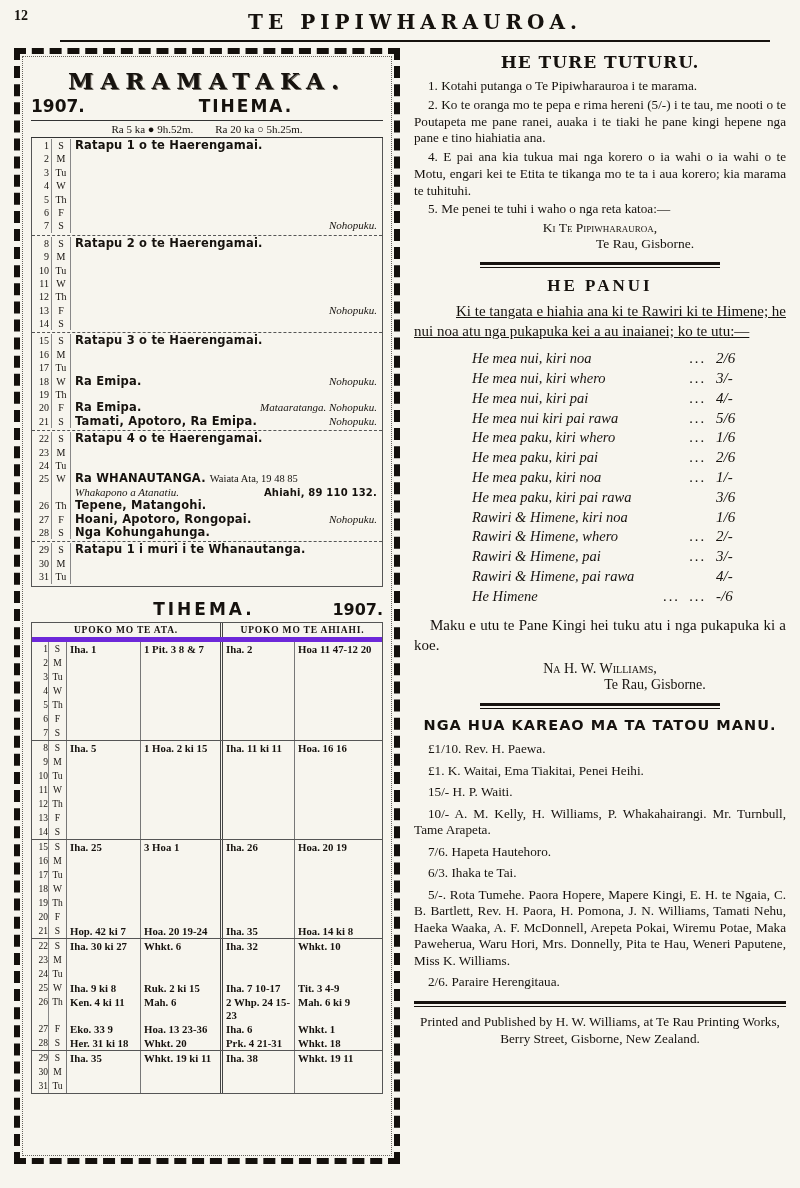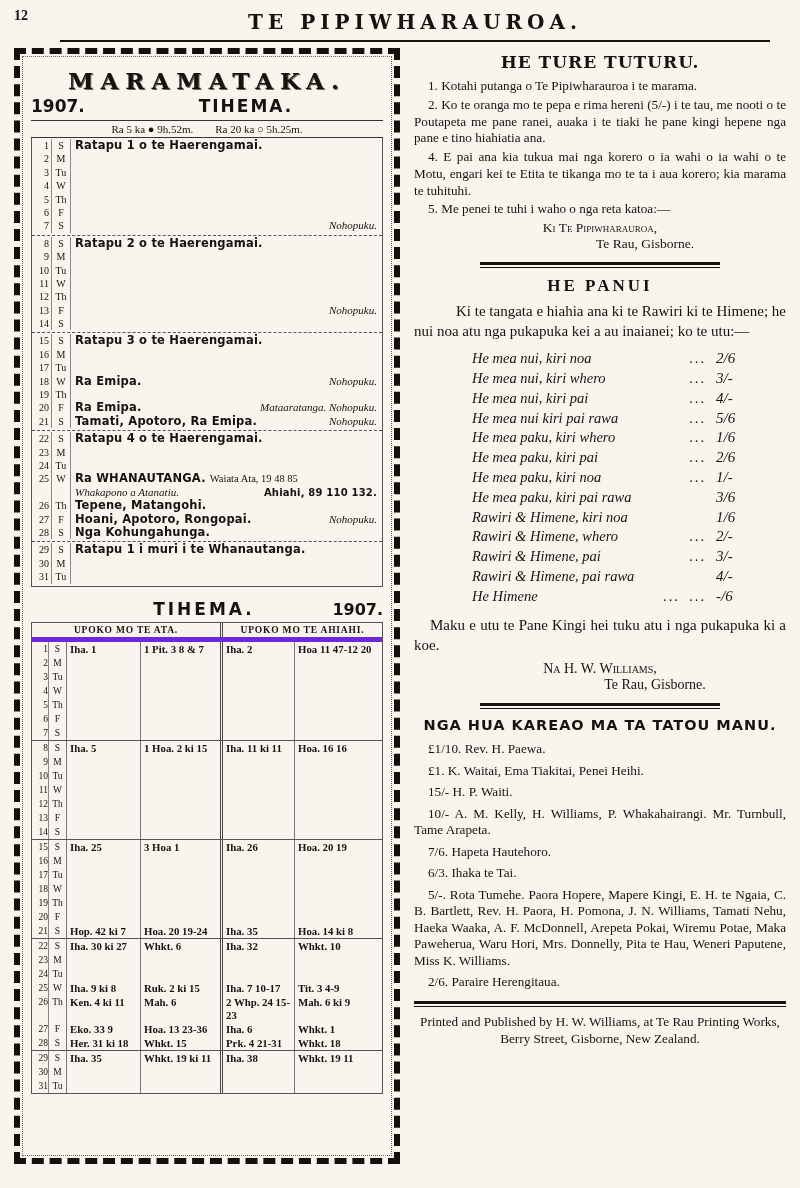--- a/index.html
+++ b/index.html
@@ -67,21 +67,21 @@
   
   .right{flex:1;min-width:0;padding:2px 8px 0 4px;}
   .h-ture{text-align:center;font-weight:bold;font-size:17px;letter-spacing:1px;margin:2px 0 6px;font-family:"DejaVu Serif", serif;}
   .para{margin:0 0 2px;font-size:13.2px;line-height:1.27;text-indent:14px;text-align:justify;}
   .para.bold{font-weight:bold;}
   .addr1{text-align:center;font-size:13.5px;margin-top:4px;}
   .addr2{text-align:center;font-size:13.5px;padding-left:90px;}
   .sc{font-variant:small-caps;}
   .rule-short{width:240px;margin:10px auto 8px;border-top:3px solid #16120e;border-bottom:1px solid #16120e;height:2px;}
   .h-panui{text-align:center;font-size:17px;letter-spacing:3px;margin:4px 0 6px;}
-  .panui-intro{font-size:15px;line-height:1.3;text-indent:42px;margin:0 0 8px;text-align:justify;}
+  .panui-intro{font-size:15px;line-height:1.3;text-indent:42px;margin:0 0 8px;text-align:justify;text-decoration:underline;}
   #price-list{margin:0 36px 0 58px;}
   .pitem{display:flex;align-items:baseline;font-style:italic;font-size:14.5px;line-height:1.32;}
   .pname{flex:none;}
   .pdots{flex:1;text-align:right;padding-right:10px;font-style:normal;letter-spacing:2px;}
   .pprice{width:34px;text-align:left;font-size:15px;}
   .panui-outro{font-size:15px;line-height:1.3;text-indent:16px;margin:10px 0 6px;text-align:justify;}
   .sig1{text-align:center;font-size:14px;margin-top:4px;}
   .sig2{text-align:center;font-size:14px;padding-left:110px;}
   .h-kareao{text-align:center;font-weight:bold;font-size:14.5px;letter-spacing:1px;margin:6px 0 8px;font-family:"DejaVu Sans", sans-serif;}
   .kitem{margin:0 0 5px;font-size:13.2px;line-height:1.25;text-indent:14px;text-align:justify;}
@@ -497,21 +497,21 @@
                   <span class="lc">Mah. 6 ki 9</span>
                   <span class="ln">27</span>
                   <span class="ld">F</span>
                   <span class="lc">Eko. 33 9</span>
                   <span class="lc">Hoa. 13 23-36</span>
                   <span class="lc dbl">Iha. 6</span>
                   <span class="lc">Whkt. 1</span>
                   <span class="ln">28</span>
                   <span class="ld">S</span>
                   <span class="lc">Her. 31 ki 18</span>
-                  <span class="lc">Whkt. 15</span>
+                  <span class="lc">Whkt. 20</span>
                   <span class="lc dbl">Prk. 4 21-31</span>
                   <span class="lc">Whkt. 18</span>
                 </div>
                 <div class="lweek">
                   <span class="ln">29</span>
                   <span class="ld">S</span>
                   <span class="lc">Iha. 35</span>
                   <span class="lc">Whkt. 19 ki 11</span>
                   <span class="lc dbl">Iha. 38</span>
                   <span class="lc">Whkt. 19 11</span>

